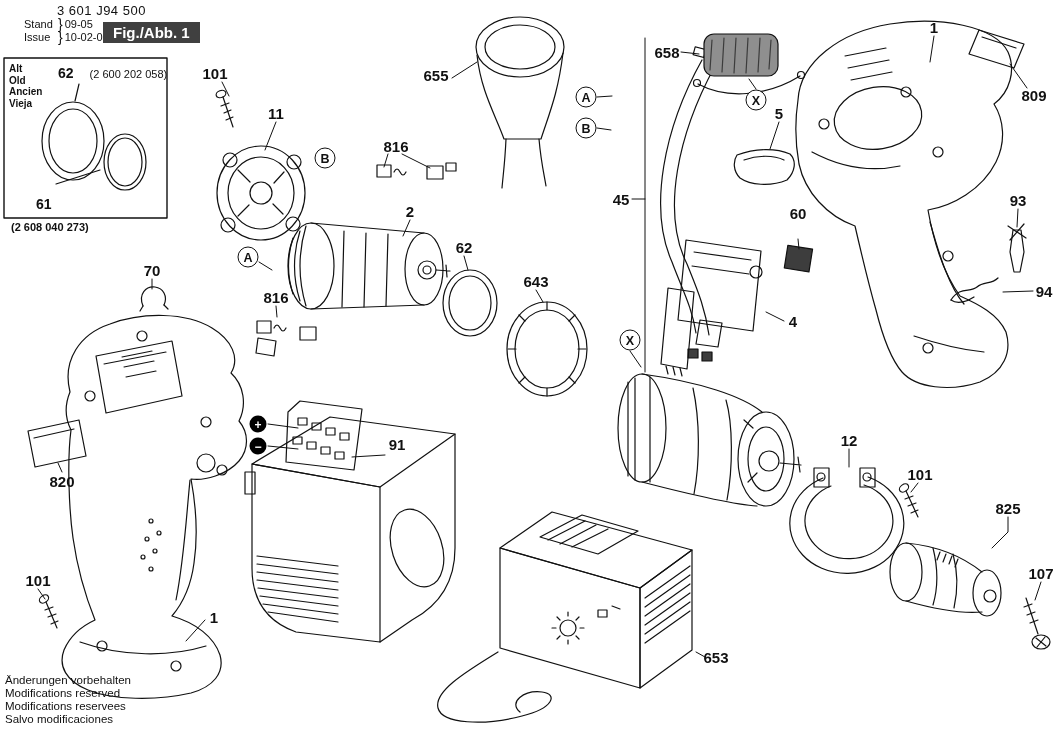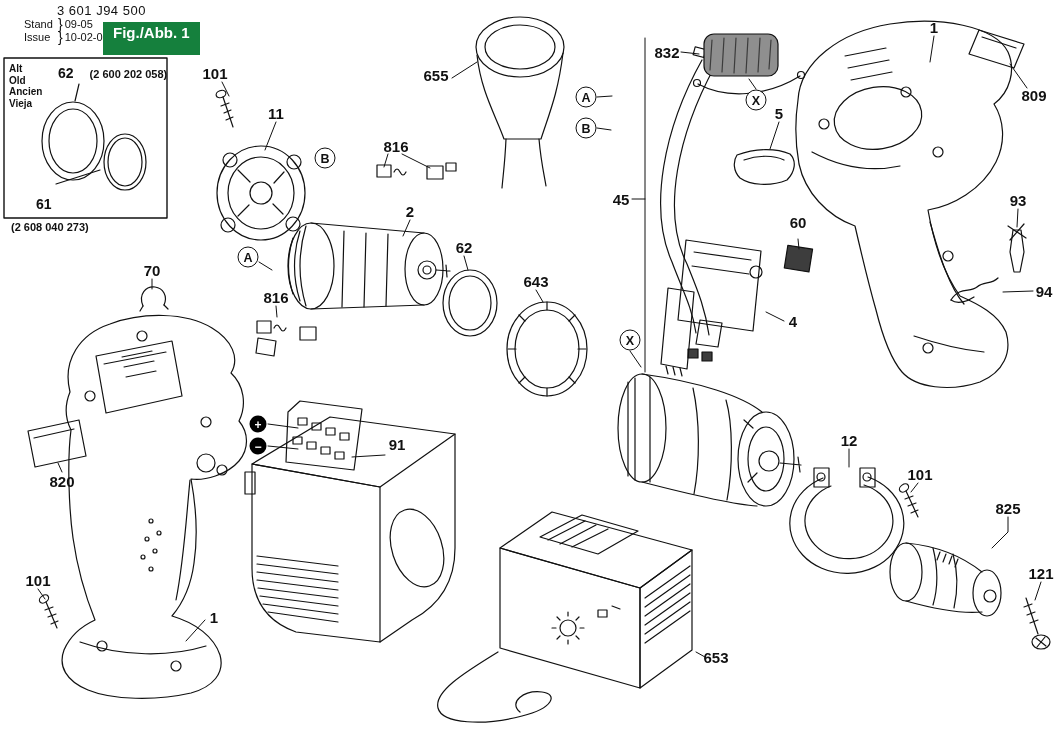--- a/index.html
+++ b/index.html
@@ -10,28 +10,28 @@
     font-family:"Liberation Sans", sans-serif; overflow:hidden;
   }
   #stage { position:absolute; inset:0; }
   svg.diagram { position:absolute; left:0; top:0; }
 
   .part-number { position:absolute; left:57px; top:3px; font-size:13px; letter-spacing:.5px; }
   .revision { position:absolute; left:24px; top:18px; font-size:11px; line-height:13px; }
   .revision .row { display:flex; align-items:center; }
   .revision .lbl { width:32px; }
   .revision .brace { font-size:14px; margin:0 2px; }
-  .fig-badge { position:absolute; left:103px; top:22px; background:#15803d; color:#fff;
-    font-weight:bold; font-size:15px; padding:2px 10px 14px; }
+  .fig-badge { position:absolute; left:103px; top:22px; background:#404040; color:#fff;
+    font-weight:bold; font-size:15px; padding:2px 10px 2px; }
 
   .old-langs { position:absolute; left:9px; top:63px; font-size:10px; font-weight:bold; line-height:11.5px; }
   .old-ref-62 { position:absolute; left:58px; top:65px; display:flex; align-items:baseline; gap:4px; }
   .old-ref-61 { position:absolute; left:36px; top:178px;margin-top:17px; }
   .old-ref { font-weight:bold; font-size:14px; }
-  .old-code { font-weight:bold; font-size:11px;padding-left:12px; }
+  .old-code { font-weight:normal; font-size:11px;padding-left:12px; }
   .old-code-61 { position:absolute; left:11px; top:196px; font-weight:bold; font-size:11px;margin-top:25px; }
 
   .callout { position:absolute; transform:translate(-50%,-50%); font-weight:bold;
     font-size:15px; white-space:nowrap; }
   .marker { position:absolute; transform:translate(-50%,-50%); width:21px; height:21px;
     border:1.8px solid #111; border-radius:50%; background:#fff; display:flex;
     align-items:center; justify-content:center; font-weight:bold; font-size:12.5px; }
   .polarity { position:absolute; transform:translate(-50%,-50%); width:17px; height:17px;
     border-radius:50%; background:#000; color:#fff; display:flex; align-items:center;
     justify-content:center; font-weight:bold; font-size:12px; line-height:1; }
@@ -371,47 +371,53 @@
   <div class="old-ref-61">
     <span class="old-ref">61</span>
   </div>
   <div class="old-code-61">(2 608 040 273)</div>
 
   <div class="callout" style="left:215px;top:73px">101</div>
   <div class="callout" style="left:276px;top:113px">11</div>
   <div class="callout" style="left:396px;top:146px">816</div>
   <div class="callout" style="left:410px;top:211px">2</div>
   <div class="callout" style="left:436px;top:75px">655</div>
-  <div class="callout" style="left:667px;top:52px">832</div>
+  <div class="callout" style="left:667px;top:52px">658</div>
   <div class="callout" style="left:621px;top:199px">45</div>
   <div class="callout" style="left:779px;top:113px">5</div>
   <div class="callout" style="left:934px;top:27px">1</div>
   <div class="callout" style="left:1034px;top:95px">809</div>
   <div class="callout" style="left:1018px;top:200px">93</div>
-  <div class="callout" style="left:798px;top:222px">60</div>
+  <div class="callout" style="left:798px;top:213px">60</div>
   <div class="callout" style="left:1044px;top:291px">94</div>
   <div class="callout" style="left:793px;top:321px">4</div>
   <div class="callout" style="left:464px;top:247px">62</div>
   <div class="callout" style="left:536px;top:281px">643</div>
   <div class="callout" style="left:152px;top:270px">70</div>
   <div class="callout" style="left:276px;top:297px">816</div>
   <div class="callout" style="left:397px;top:444px">91</div>
   <div class="callout" style="left:62px;top:481px">820</div>
   <div class="callout" style="left:849px;top:440px">12</div>
   <div class="callout" style="left:920px;top:474px">101</div>
   <div class="callout" style="left:1008px;top:508px">825</div>
-  <div class="callout" style="left:1041px;top:573px">121</div>
+  <div class="callout" style="left:1041px;top:573px">107</div>
   <div class="callout" style="left:38px;top:580px">101</div>
   <div class="callout" style="left:214px;top:617px">1</div>
   <div class="callout" style="left:716px;top:657px">653</div>
 
   <div class="marker" style="left:586px;top:97px">A</div>
   <div class="marker" style="left:586px;top:128px">B</div>
   <div class="marker" style="left:756px;top:100px">X</div>
   <div class="marker" style="left:248px;top:257px">A</div>
   <div class="marker" style="left:325px;top:158px">B</div>
   <div class="marker" style="left:630px;top:340px">X</div>
 
   <div class="polarity" style="left:258px;top:424px">+</div>
   <div class="polarity" style="left:258px;top:446px">−</div>
 
+  <div class="footer">
+    <div>Änderungen vorbehalten</div>
+    <div>Modifications reserved</div>
+    <div>Modifications reservees</div>
+    <div>Salvo modificaciones</div>
+  </div>
 
 </div>
 
 </body></html>

